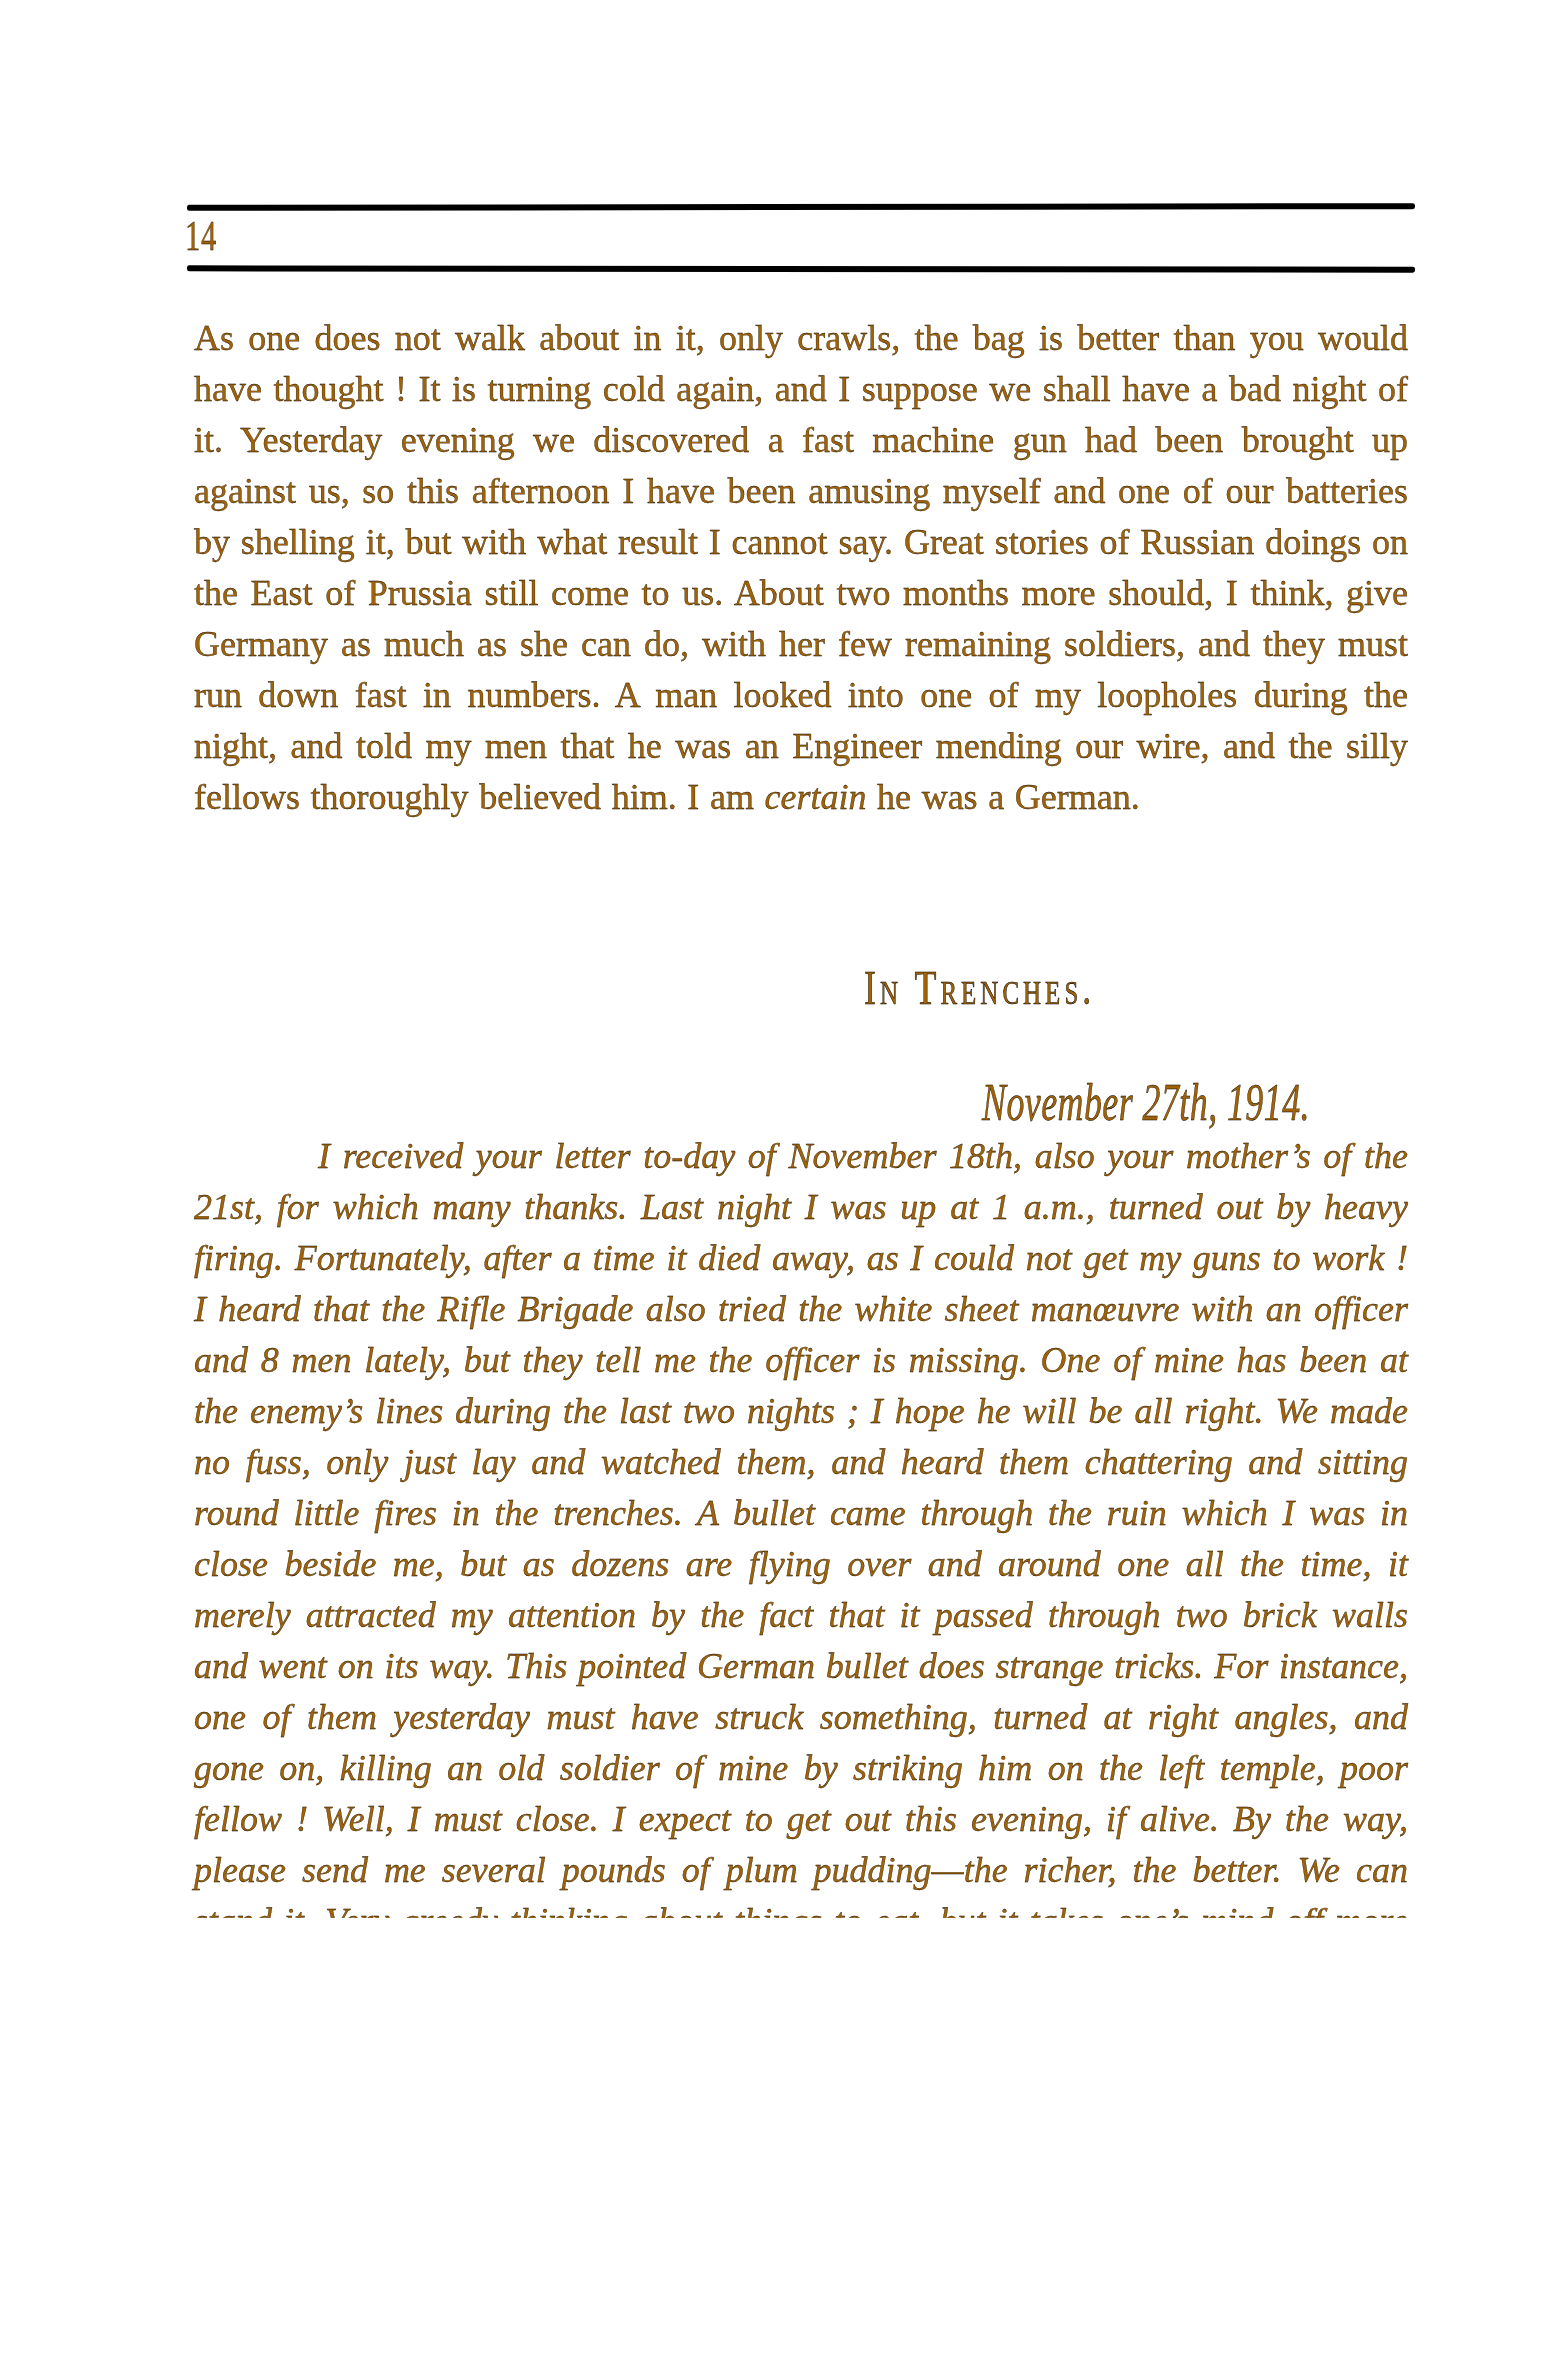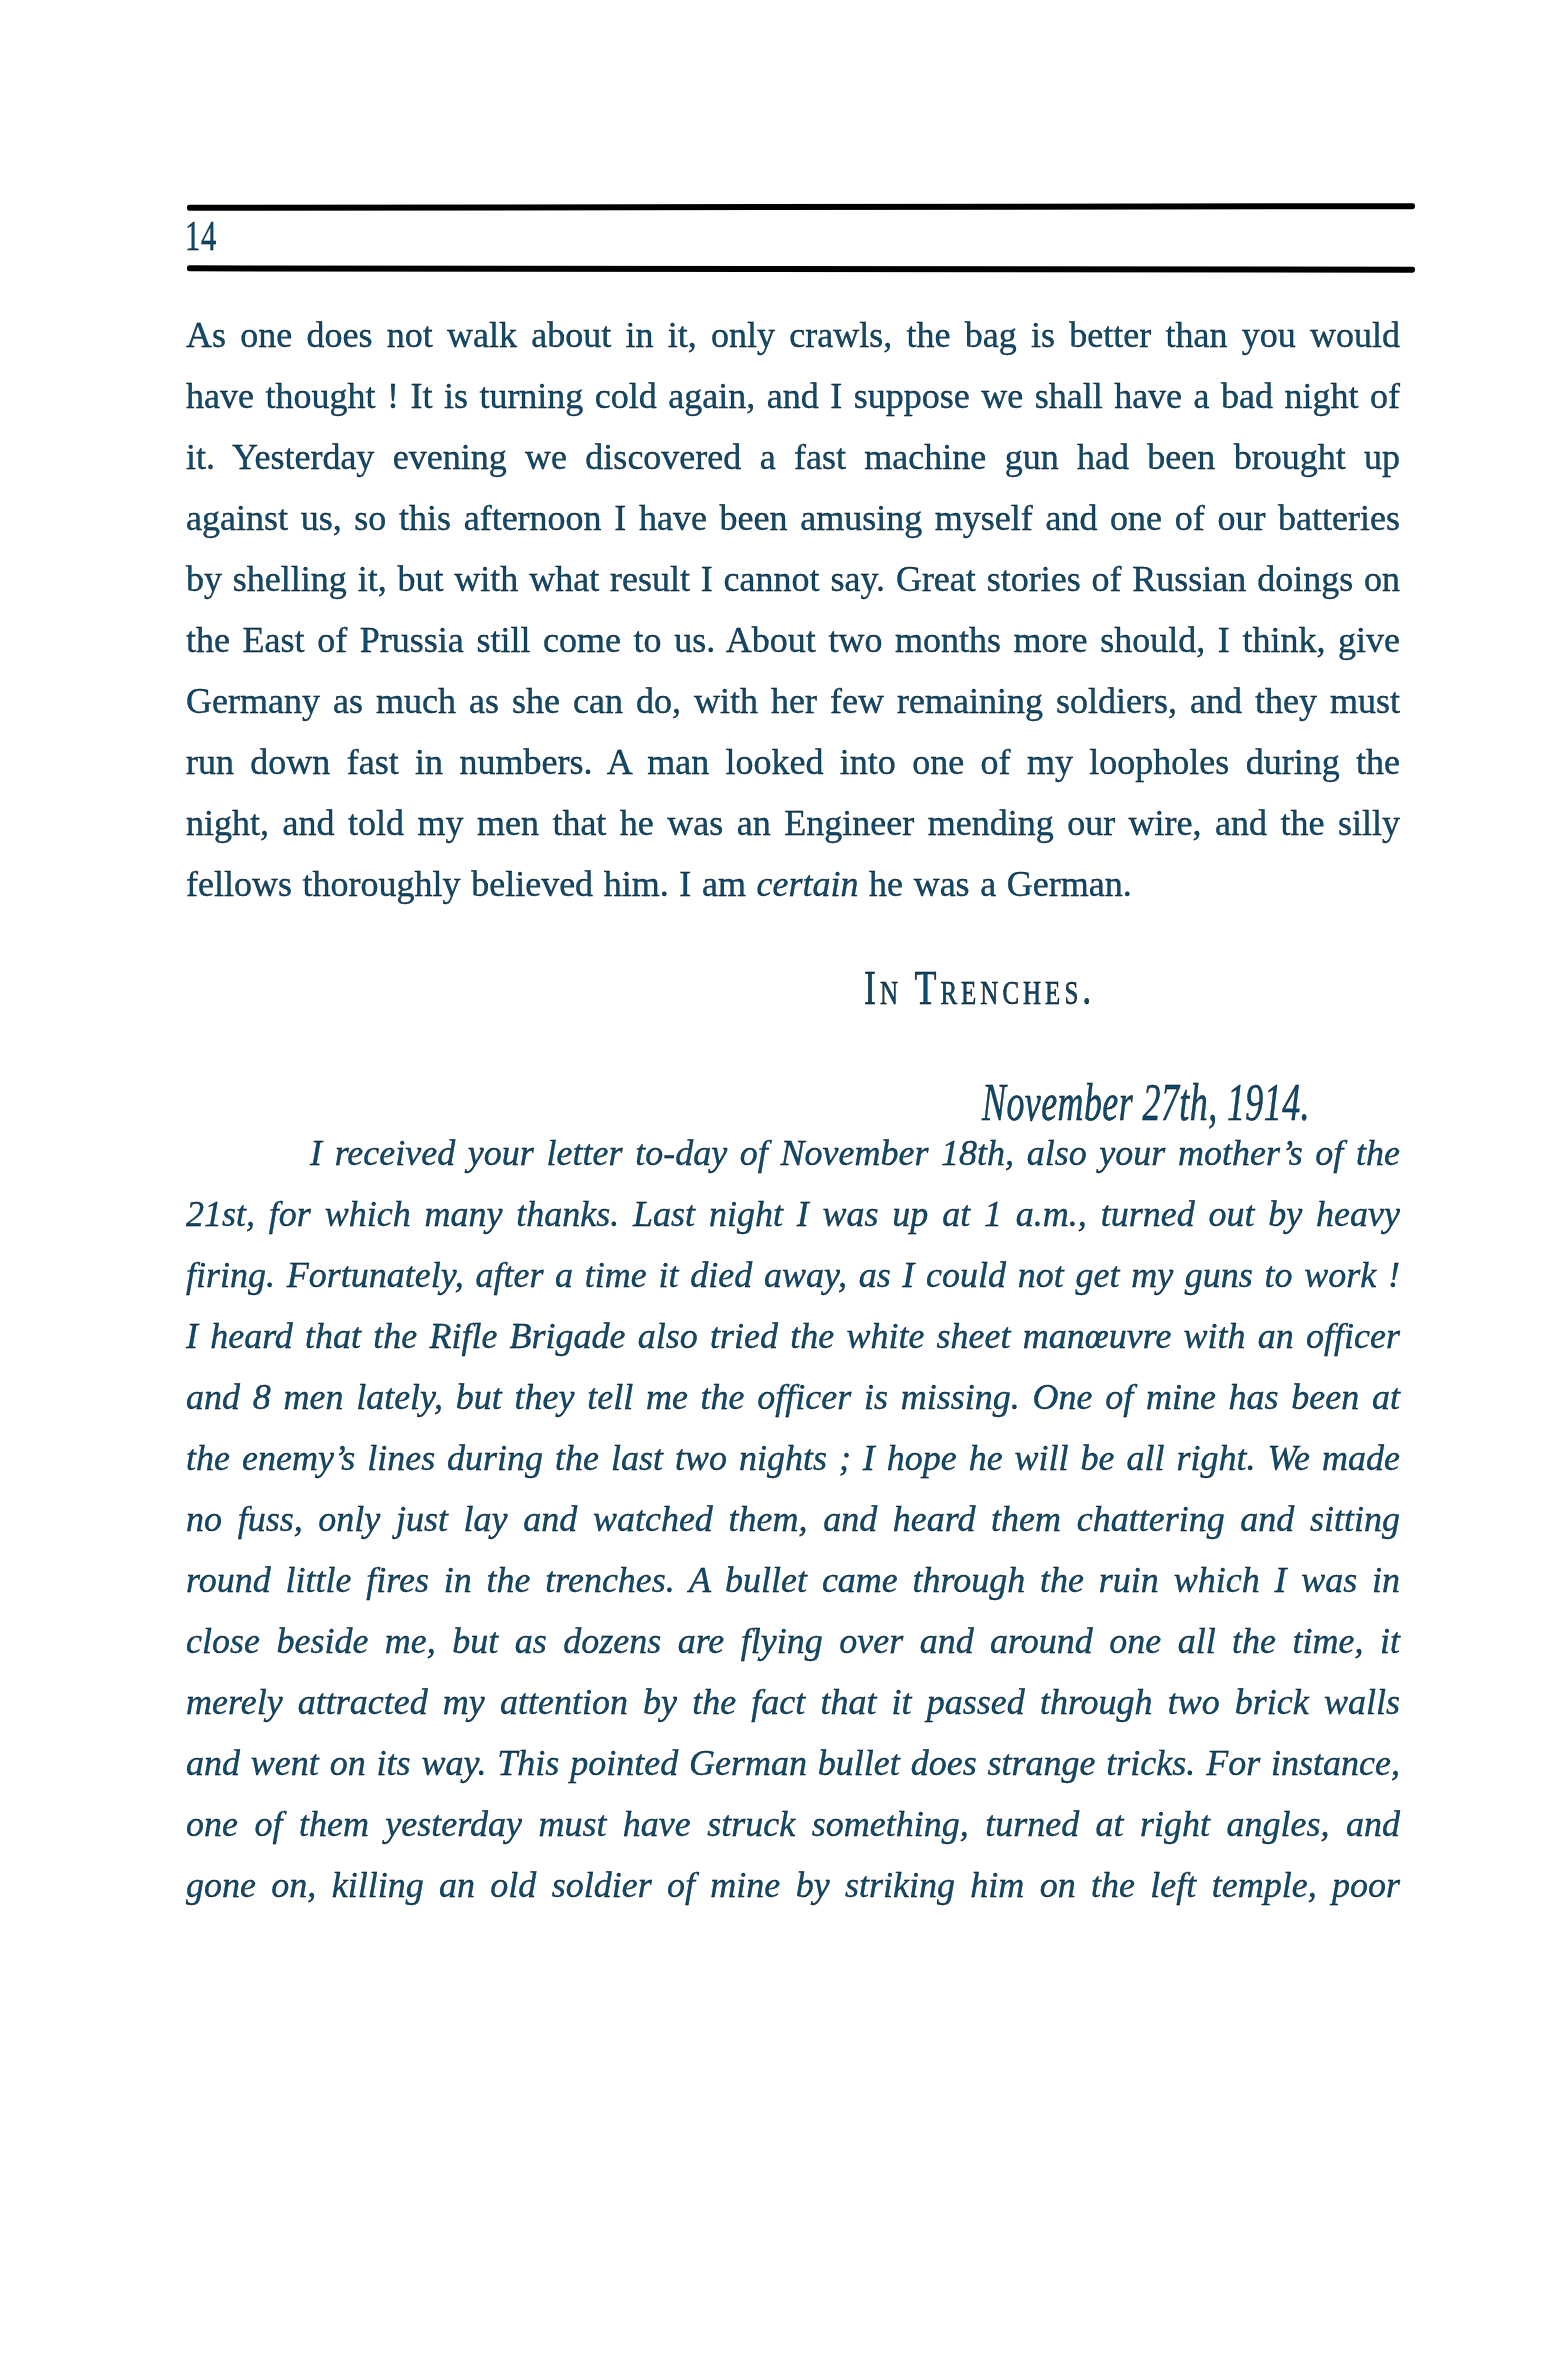--- a/index.html
+++ b/index.html
@@ -5,21 +5,21 @@
   html, body {
     margin: 0;
     padding: 0;
     background: #ffffff;
   }
   .page {
     position: relative;
     width: 1568px;
     height: 1918px;
     background: #ffffff;
-    color: #0c4a6e;
+    color: #a16207;
     font-family: "Liberation Serif", serif;
     overflow: hidden;
   }
   .rule {
     position: absolute;
     left: 187px;
     width: 1228px;
     background: #000000;
     border-radius: 2.4px;
   }
@@ -53,23 +53,23 @@
     letter-spacing: 0.4px;
     transform: scaleY(1.28);
     transform-origin: left top;
     -webkit-text-stroke: 0.4px #000;
   }
 
   .para {
     position: absolute;
     left: 186px;
     width: 1214px;
-    margin: 0;
+    margin: 8px;
     font-size: 36px;
-    line-height: 61px;
+    line-height: 51px;
     text-align: justify;
     -webkit-text-stroke: 0.3px #000;
     word-spacing: 1.6px;
   }
   .para1 { top: 305px; }
   .para2 { top: 1123px; text-indent: 124px; font-style: italic; }
   .para em { font-style: italic; }
 
   .section-heading {
     position: absolute;

